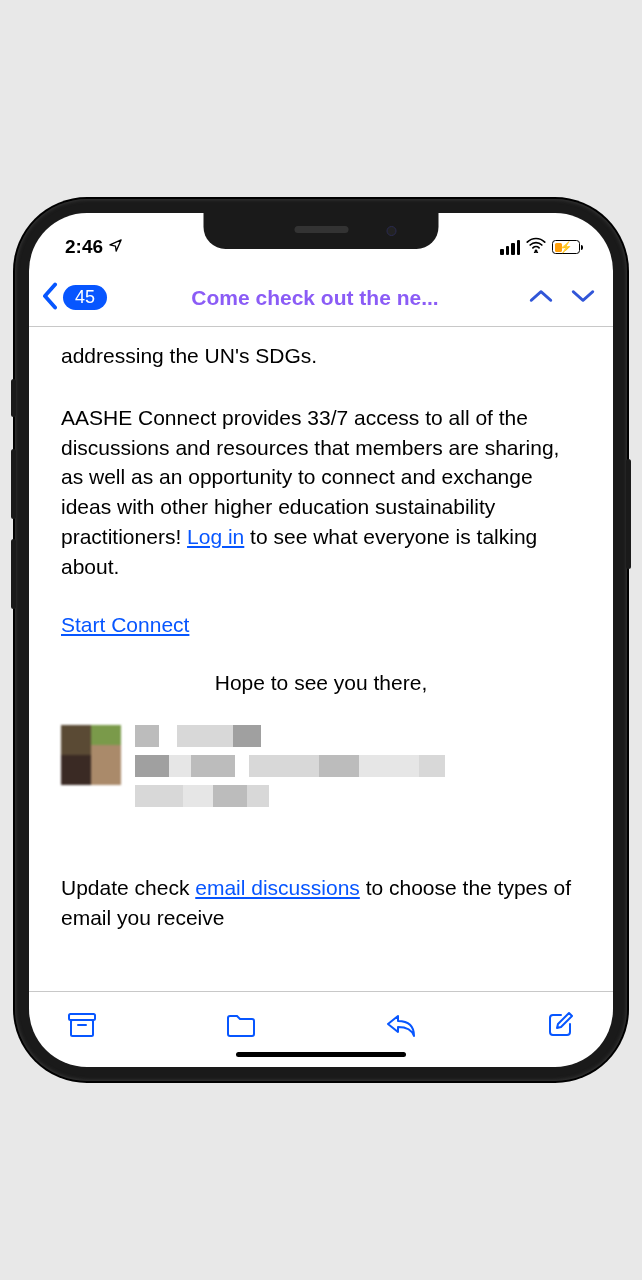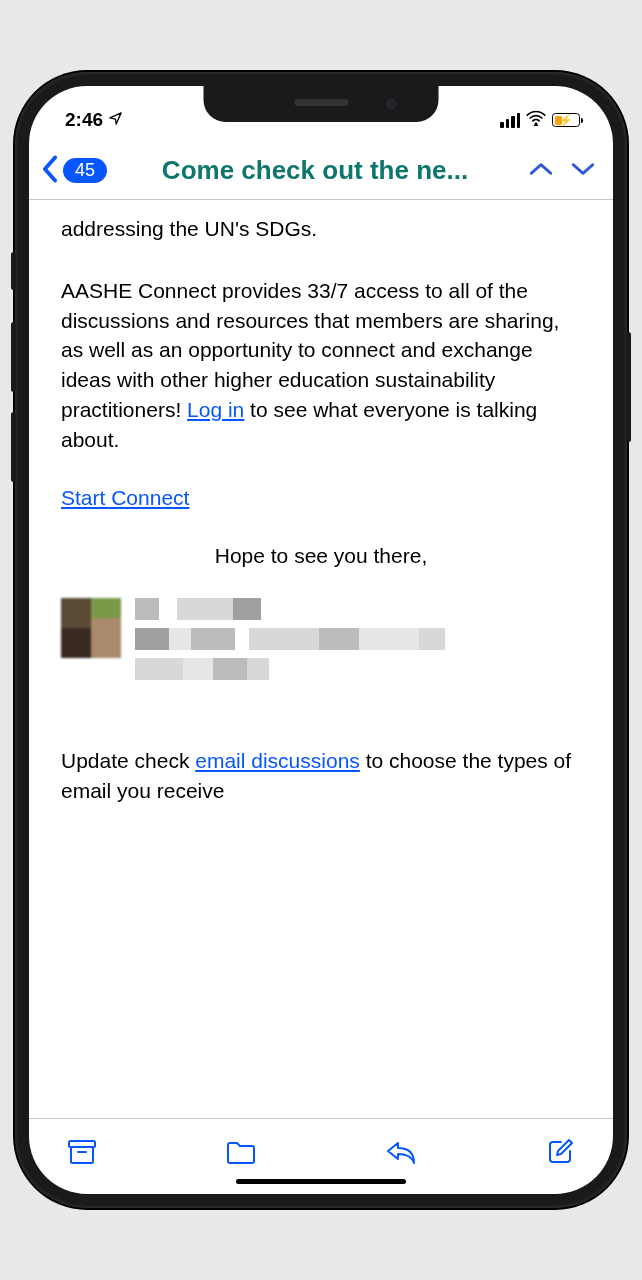--- a/index.html
+++ b/index.html
@@ -7,21 +7,21 @@
     font-family: -apple-system, BlinkMacSystemFont, "Segoe UI", Helvetica, Arial, sans-serif;
     background: #e8e8e8;
     display: flex;
     justify-content: center;
     align-items: center;
     width: 642px;
     height: 1280px;
   }
   .phone-frame {
     width: 612px;
-    height: 1136px;
+    height: 882px;
     background: #1a1a1a;
     border-radius: 72px;
     padding: 14px;
     position: relative;
     box-shadow: 0 0 0 2px #000, inset 0 0 4px #444;
   }
   .side-btn { position: absolute; background: #1a1a1a; border-radius: 3px; }
   .side-btn.left1 { left: -4px; top: 180px; width: 5px; height: 38px; }
   .side-btn.left2 { left: -4px; top: 250px; width: 5px; height: 70px; }
   .side-btn.left3 { left: -4px; top: 340px; width: 5px; height: 70px; }
@@ -92,23 +92,23 @@
     background: #0756ff;
     color: #fff;
     font-size: 18px;
     font-weight: 500;
     padding: 2px 12px;
     border-radius: 14px;
   }
   .nav-title {
     flex: 1;
     text-align: center;
-    font-size: 26px;
+    font-size: 21px;
     font-weight: 700;
-    color: #0f766e;
+    color: #8b5cf6;
     white-space: nowrap;
     overflow: hidden;
     text-overflow: ellipsis;
     padding: 0 4px;
   }
   .nav-chev { color: #3156d8; padding: 0 6px; cursor: pointer; }
   .content {
     flex: 1;
     overflow: hidden;
     padding: 14px 32px 0 32px;

